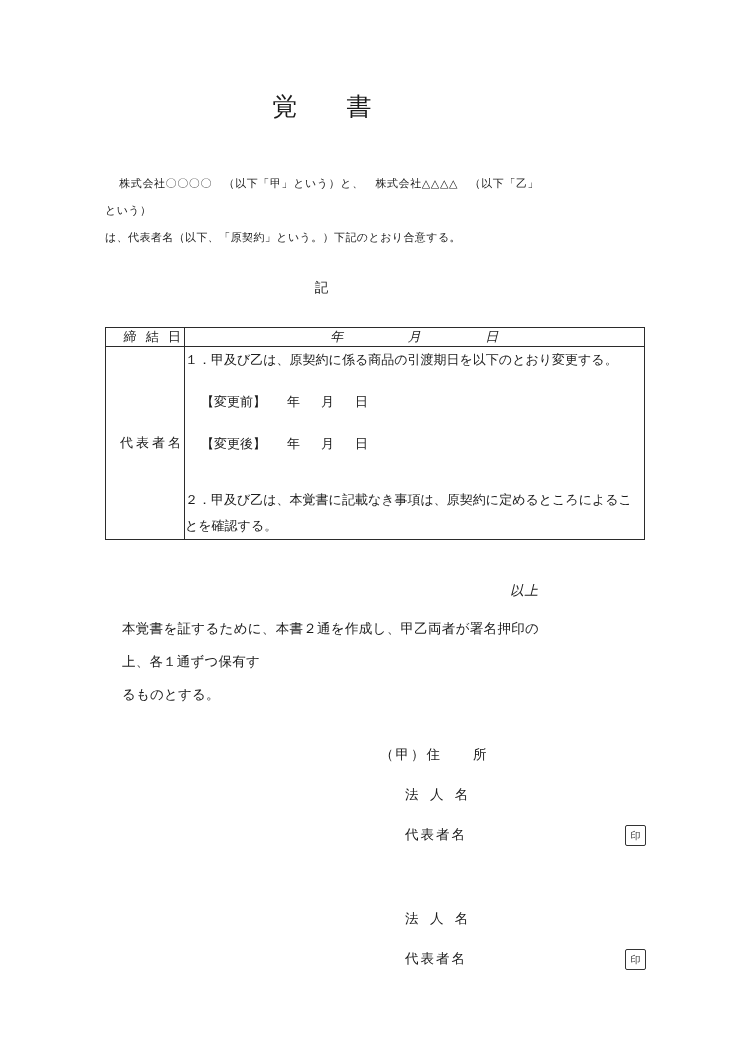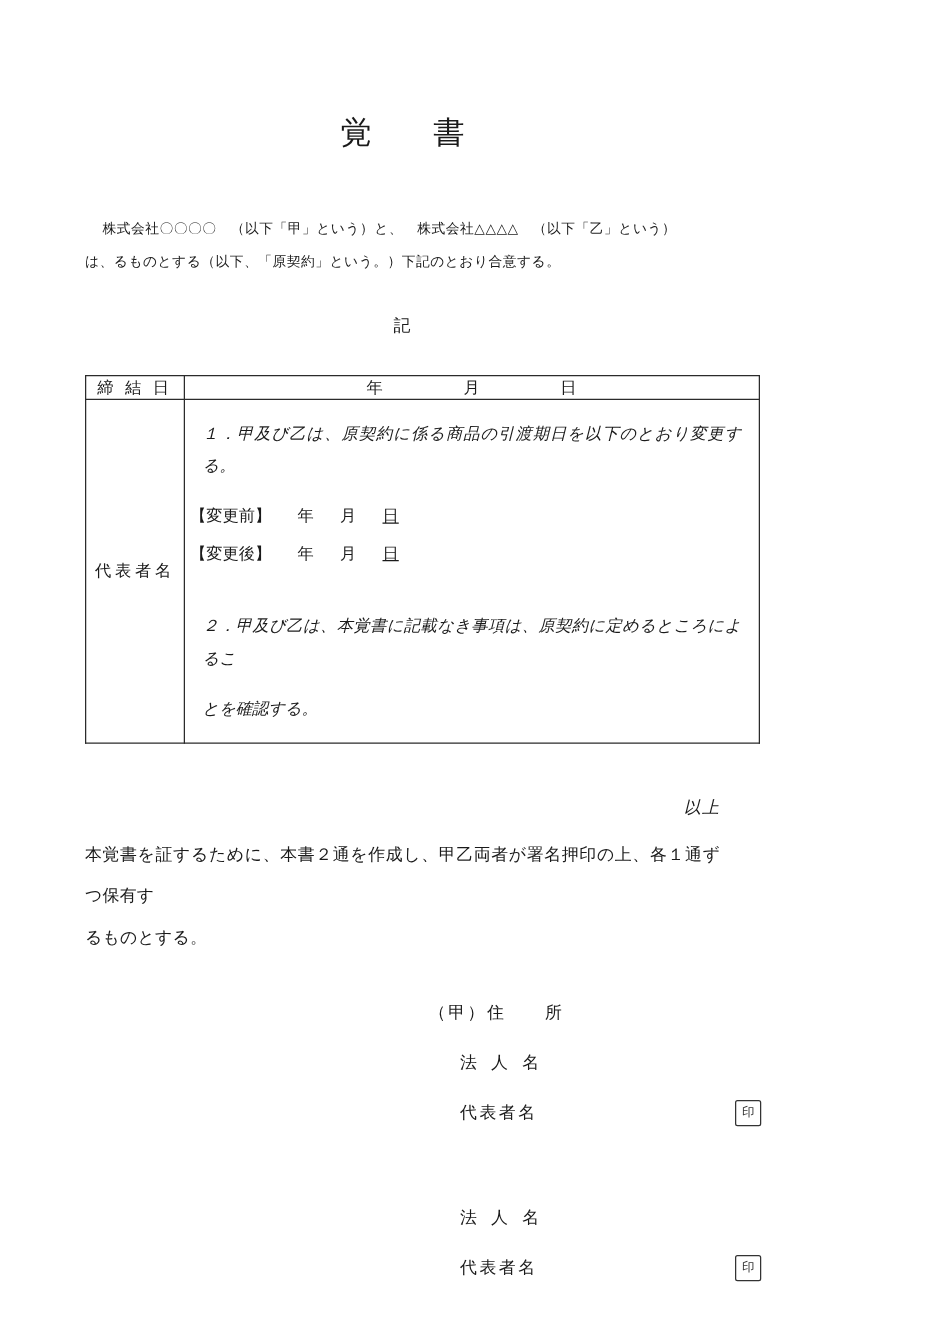--- a/index.html
+++ b/index.html
@@ -15,21 +15,21 @@
     color: #1a1a1a;
     overflow: hidden;
   }
   .page {
     position: absolute;
     left: 0;
     top: 0;
     width: 644px;
     height: 1061px;
     box-sizing: border-box;
-    padding: 0 68px;
+    padding: 0 105px;
   }
 
   .doc-title {
     margin-top: 92px;
     text-align: center;
     font-size: 25px;
     letter-spacing: 12px;
     font-weight: normal;
     line-height: 1.2;
     text-indent: 12px;
@@ -61,50 +61,49 @@
     table-layout: fixed;
   }
   table.agreement td {
     border: 1px solid #2b2b2b;
     font-size: 13px;
     vertical-align: middle;
     padding: 0;
   }
   td.label-cell {
     width: 78px;
-    text-align: center;
+    text-align: right;
     letter-spacing: 3px;
     padding: 9px 0;
   }
   td.date-cell {
     padding: 9px 0;
     text-align: center;
+    font-style: italic;
   }
   .date-row-inner {
     display: inline-block;
     letter-spacing: 0.5px;
   }
   .date-row-inner span {
     display: inline-block;
   }
   .gap-a { width: 64px; }
   .gap-b { width: 64px; }
 
   td.body-cell {
     padding: 22px 16px 24px 16px;
     line-height: 2.0;
     text-align: justify;
   }
   td.body-cell .item {
-    margin: 14px;
-    font-style: italic;
+    margin: 0;
   }
   td.body-cell .sub {
-    margin: 4px;
-    text-decoration: underline;
+    margin: 16px;
   }
   td.body-cell .spacer {
     height: 14px;
   }
   .chg-label {
     display: inline-block;
     min-width: 86px;
   }
   .chg-y { display: inline-block; width: 34px; text-align: left; }
   .chg-m { display: inline-block; width: 34px; text-align: left; }
@@ -115,20 +114,21 @@
     font-size: 13.5px;
     letter-spacing: 1px;
     font-style: italic;
   }
   .closing {
     margin-top: 12px;
     font-size: 13.5px;
     line-height: 2.45;
     letter-spacing: 0.2px;
     text-align: justify;
+    margin-left: 17px;
   }
 
   .sign-block {
     margin-top: 24px;
   }
   .sign-block.second {
     margin-top: 44px;
   }
   .sign-row {
     position: relative;
@@ -167,21 +167,21 @@
 </style>
 </head>
 <body>
 
 <div class="page">
 
   <div class="doc-title">覚　書</div>
 
   <div class="intro">
     <span class="indent"></span><span>株式会社〇〇〇〇　（以下「甲」という）と、</span>　<span>株式会社△△△△　（以下「乙」という）</span><br>
-    <span>は、るものとする（以下、「原契約」という。）下記のとおり合意する。</span>
+    <span>は、代表者名（以下、「原契約」という。）下記のとおり合意する。</span>
   </div>
 
   <div class="ki-line">記</div>
 
   <table class="agreement">
     <tbody>
         <tr>
       <td class="label-cell">締 結 日</td>
       <td class="date-cell">
         <span class="date-row-inner">

